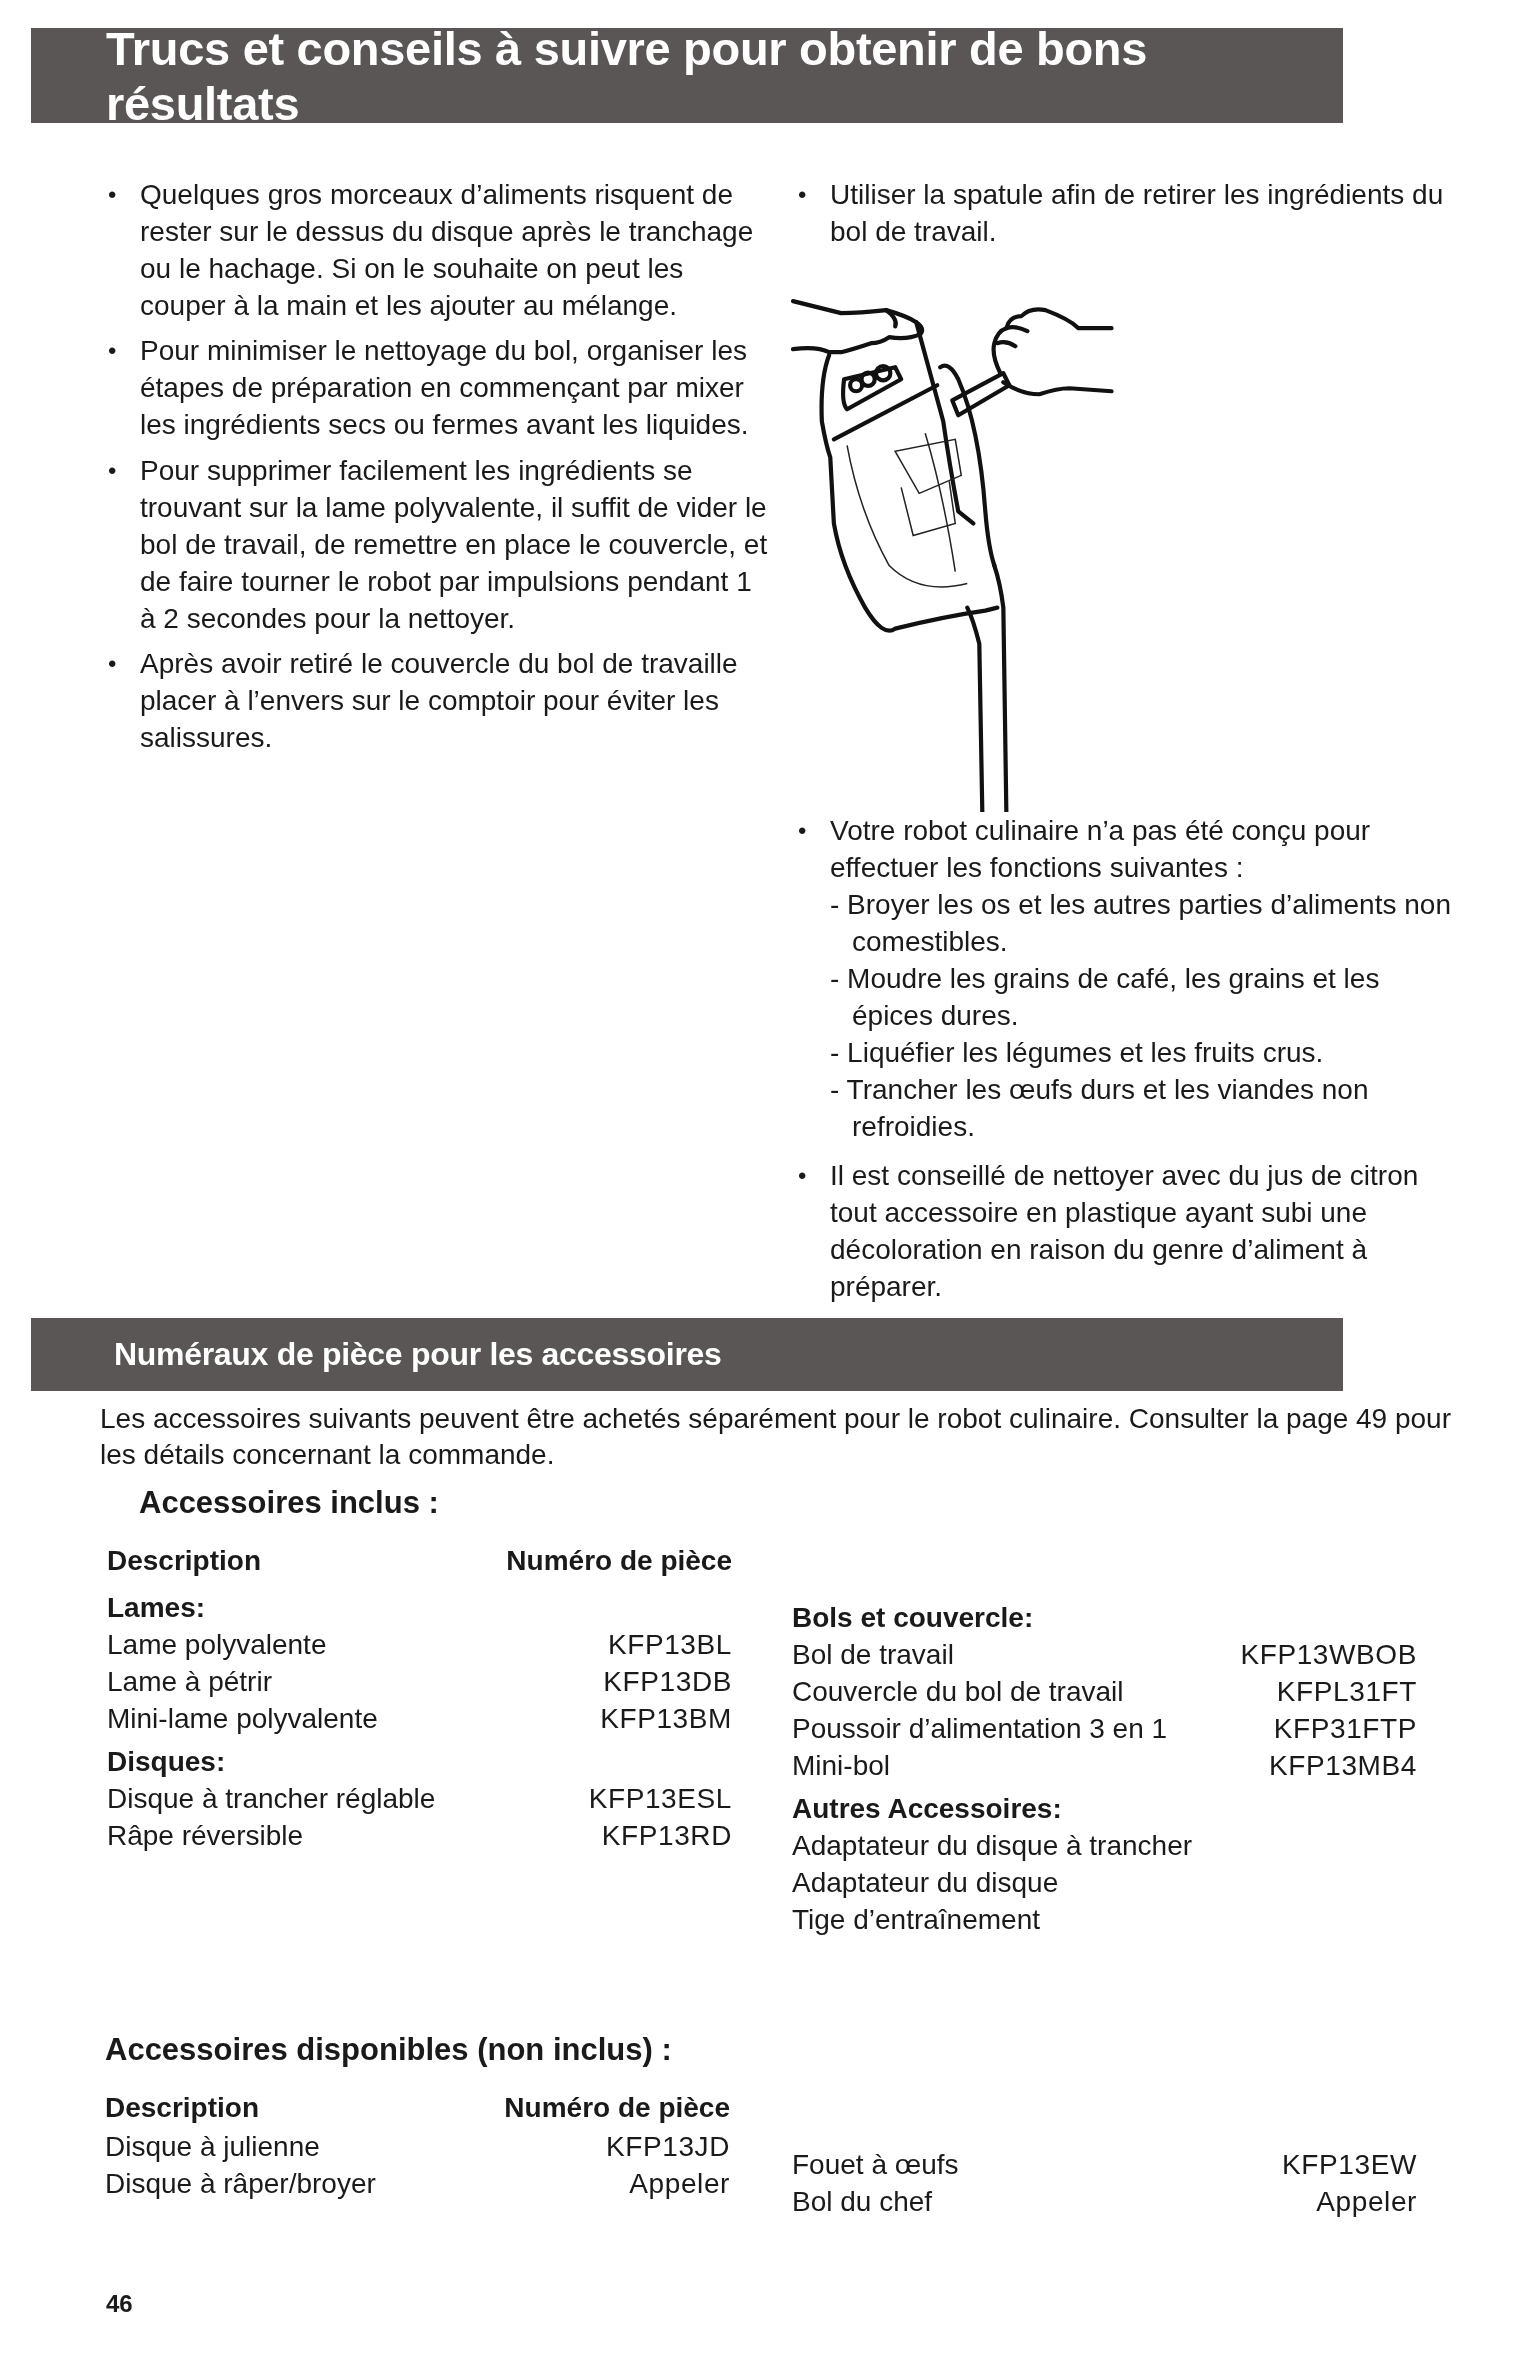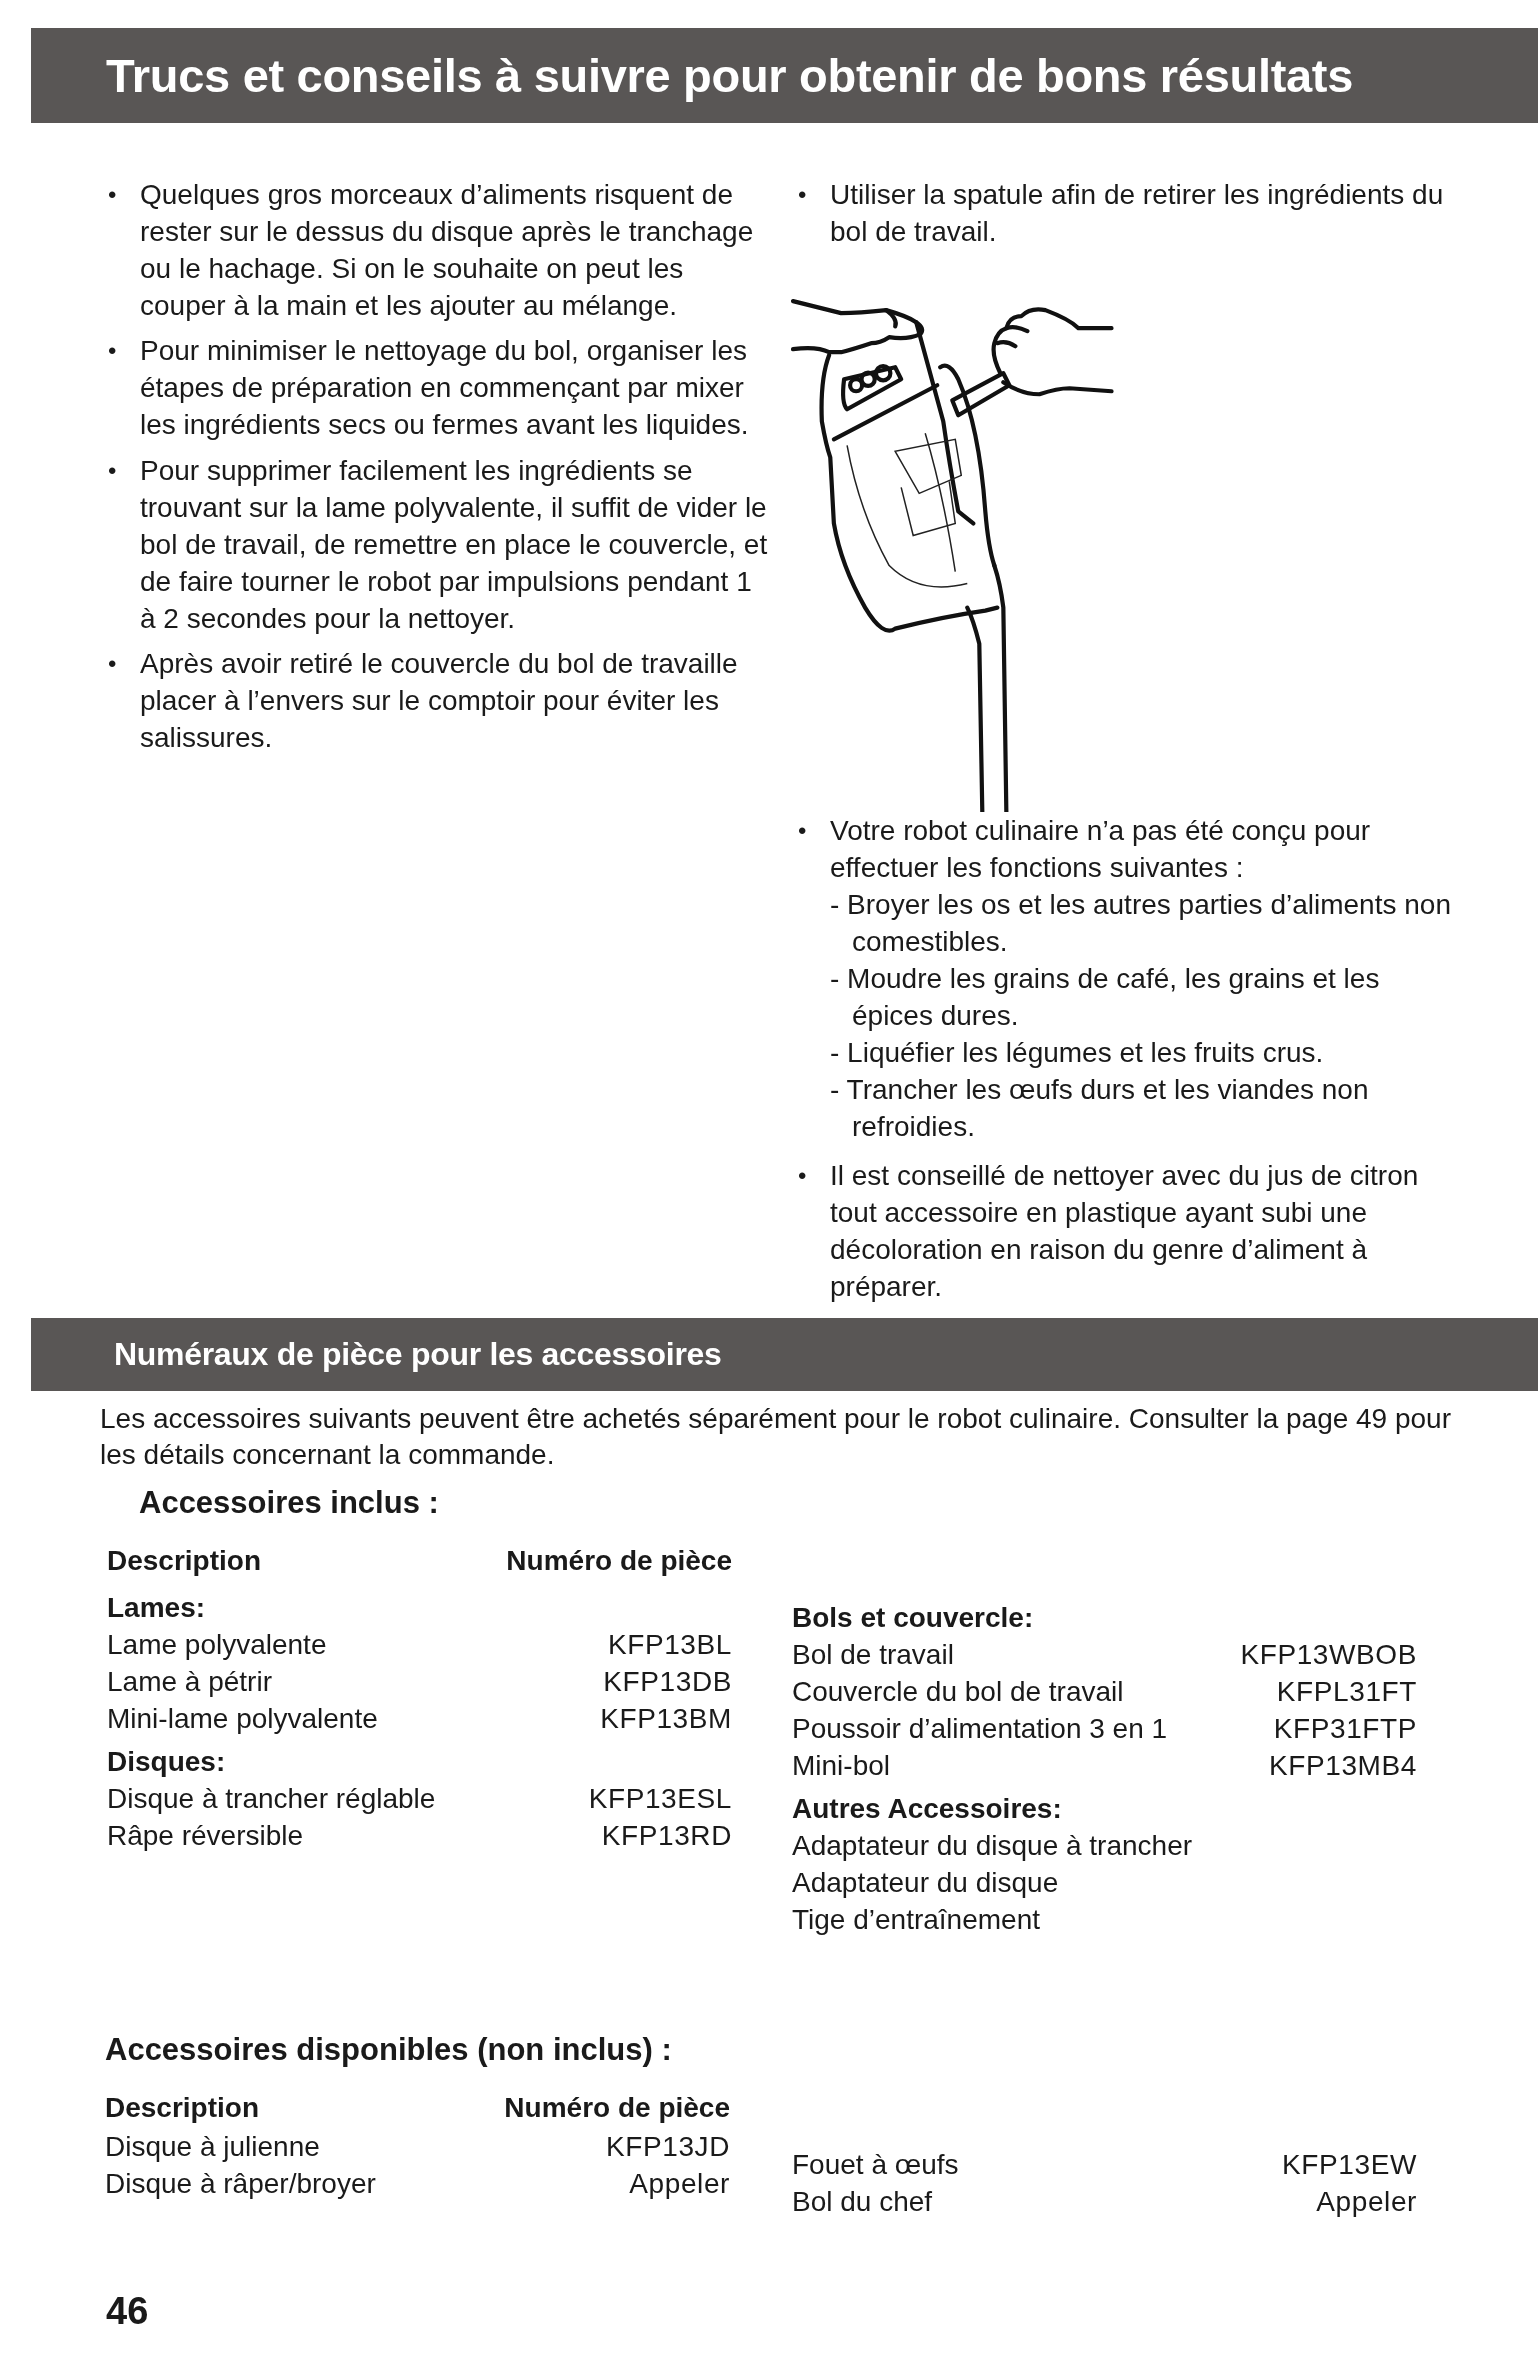--- a/index.html
+++ b/index.html
@@ -6,21 +6,21 @@
   html, body { width: 1539px; height: 2377px; background: #ffffff; }
   body {
     position: relative;
     font-family: "Liberation Sans", "DejaVu Sans", sans-serif;
     color: #1a1a1a;
     overflow: hidden;
   }
   .banner {
     position: absolute;
     left: 31px;
-    width: 1508px;
+    width: 1312px;
     background: #595655;
     color: #ffffff;
     font-weight: bold;
     display: flex;
     align-items: center;
   }
   .banner-1 { top: 28px; height: 95px; padding-left: 75px; font-size: 47px; letter-spacing: -0.3px; }
   .banner-2 { top: 1318px; height: 73px; padding-left: 83px; font-size: 32px; letter-spacing: -0.3px; }
 
   .col { position: absolute; font-size: 28px; line-height: 37px; }
@@ -49,21 +49,21 @@
   .tb-left { left: 107px; top: 1542px; width: 625px; }
   .tb-right { left: 792px; top: 1593px; width: 625px; }
   .tb-dispo-left { left: 105px; top: 2089px; width: 625px; }
   .tb-dispo-right { left: 792px; top: 2146px; width: 625px; }
 
   .thead { display: flex; justify-content: space-between; font-weight: bold; margin-bottom: 9.6px; gap: 16px; }
   .group-title { font-weight: bold; margin-top: 6px; }
   .row { display: flex; justify-content: space-between; }
   .row .part { text-align: right; letter-spacing: 0.6px; }
 
-  .page-number { position: absolute; left: 106px; top: 2290px; font-weight: bold; font-size: 38px; }
+  .page-number { position: absolute; left: 106px; top: 2290px; font-weight: bold; font-size: 24px; }
 
   svg .thick { stroke: #111; stroke-width: 7; fill: none; stroke-linecap: round; stroke-linejoin: round; }
   svg .thin { stroke: #222; stroke-width: 2.5; fill: none; }
 </style>
 </head>
 <body>
 
 <div class="banner banner-1">
   <span>Trucs et conseils à suivre pour obtenir de bons résultats</span>
 </div>

